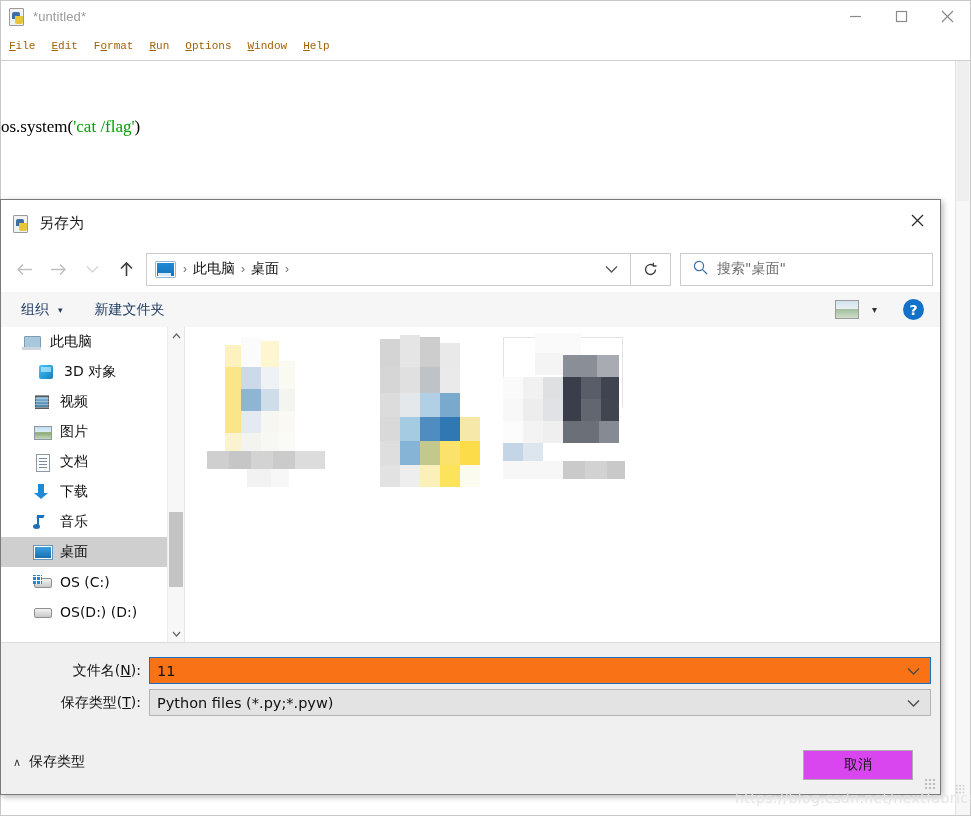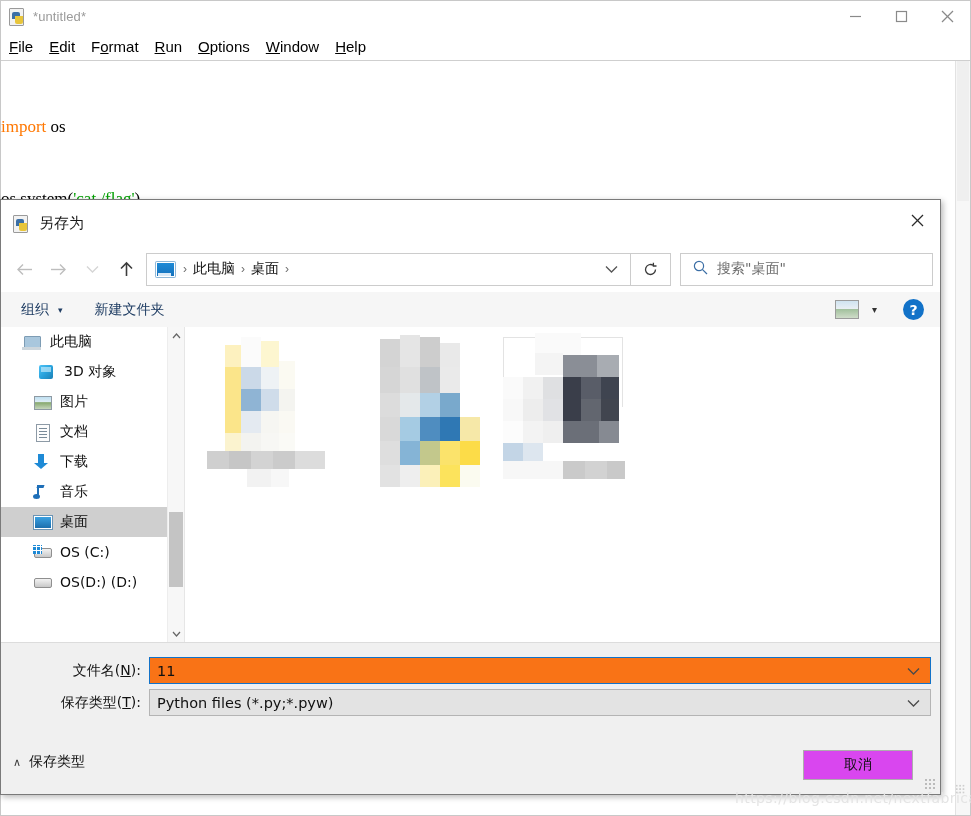--- a/index.html
+++ b/index.html
@@ -52,22 +52,22 @@
     color: #8a8a8a;
   }
   .win-btn svg { display: block; }
 
   .idle-menubar {
     position: absolute; left: 0; top: 31px; width: 100%; height: 28px;
     display: flex; align-items: center; background: #ffffff;
     border-bottom: 1px solid #cfcfcf;
   }
   .menu-item {
-    font-size: 15px; color: #000000; padding: 0 8px;
-    font-family: Liberation Sans, sans-serif;
+    font-size: 11px; color: #a16207; padding: 0 8px;
+    font-family: Liberation Mono, monospace;
     white-space: nowrap;
   }
   .menu-item u { text-decoration: underline; }
 
   .code-area {
     position: absolute; left: 0; top: 60px; right: 14px; bottom: 0;
     background: #ffffff;
     font-family: "Liberation Serif", "DejaVu Serif", serif;
     font-size: 17px;
     line-height: 24px;
@@ -379,21 +379,20 @@
       <div class="menu-item"><u>F</u>ile</div>
       <div class="menu-item"><u>E</u>dit</div>
       <div class="menu-item">F<u>o</u>rmat</div>
       <div class="menu-item"><u>R</u>un</div>
       <div class="menu-item"><u>O</u>ptions</div>
       <div class="menu-item"><u>W</u>indow</div>
       <div class="menu-item"><u>H</u>elp</div>
     </div>
 
     <div class="code-area">
-      <div class="code-line"><span class="tok-kw">import</span><span class="tok-plain"> os</span></div>
       <div class="code-line"><span class="tok-plain">os.system(</span><span class="tok-str">'cat /flag'</span><span class="tok-plain">)</span></div>
     </div>
 
     <div class="idle-vscroll">
       <div class="thumb"></div>
     </div>
   </div>
 
   <div class="dialog">
 
@@ -491,20 +490,26 @@
           <span class="ni">
               <i class="ic-pc"></i>
             </span>
           <span class="nav-label">此电脑</span>
         </div>
         <div class="nav-item" style="padding-left:36px;">
           <span class="ni">
               <i class="ic-3d"></i>
             </span>
           <span class="nav-label">3D 对象</span>
+        </div>
+        <div class="nav-item" style="padding-left:32px;">
+          <span class="ni">
+              <i class="ic-video"></i>
+            </span>
+          <span class="nav-label">视频</span>
         </div>
         <div class="nav-item" style="padding-left:32px;">
           <span class="ni">
               <i class="ic-pic"></i>
             </span>
           <span class="nav-label">图片</span>
         </div>
         <div class="nav-item" style="padding-left:32px;">
           <span class="ni">
               <i class="ic-doc"></i>

